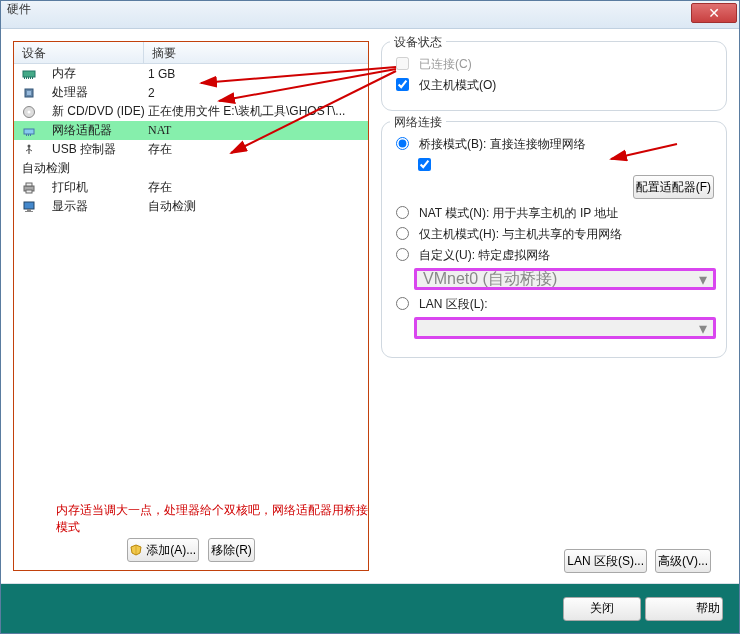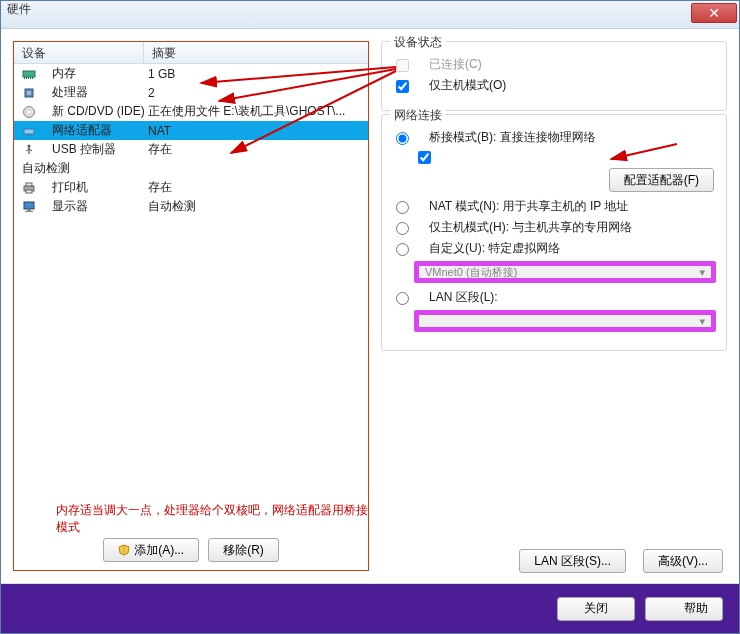--- a/index.html
+++ b/index.html
@@ -9,39 +9,39 @@
 .titlebar-text { font-size: 12px; color: #333; }
 .close-btn { position: absolute; right: 2px; top: 2px; width: 46px; height: 20px; background: linear-gradient(#e07070, #c84040); border: 1px solid #a03030; border-radius: 2px; color: #fff; display: flex; align-items: center; justify-content: center; font-size: 14px; cursor: pointer; }
 .content { position: absolute; top: 28px; left: 0; right: 0; bottom: 50px; padding: 12px; display: flex; gap: 12px; }
 .left-panel { width: 356px; border: 1px solid #c2410c; background: #fff; position: relative; }
 .dev-header { display: flex; height: 22px; background: linear-gradient(#fafcfe,#e8f0f8); border-bottom: 1px solid #d0dce8; }
 .dev-header .col { padding: 3px 8px; font-size: 12px; color: #333; }
 .col-device { width: 130px; border-right: 1px solid #d0dce8; }
 .col-summary { flex: 1; }
 .dev-list { }
 .dev-row { display: flex; height: 19px; align-items: center; padding: 0 4px; cursor: default; }
-.dev-row.selected { background: #0ea5e9; }
+.dev-row.selected { background: #86efac; font-family: Liberation Serif, serif; }
 .dev-row .cell { padding: 0 4px; font-size: 12px; color: #222; white-space: nowrap; overflow: hidden; text-overflow: ellipsis; }
 .cell-device { width: 126px; display: flex; align-items: center; gap: 16px; }
 .cell-summary { flex: 1; }
 .ico { width: 14px; height: 14px; display: inline-block; flex-shrink: 0; }
 .left-buttons { position: absolute; bottom: 8px; left: 0; right: 0; display: flex; justify-content: center; gap: 9px; }
-.btn { height: 24px; padding: 0 14px; background: linear-gradient(#fdfdfd,#e8e8e8); border: 1px solid #a8a8a8; border-radius: 3px; font-size: 12px; cursor: pointer; display: flex; align-items: center; gap: 4px; }
+.btn { height: 24px; padding: 0 2px; background: linear-gradient(#fdfdfd,#e8e8e8); border: 1px solid #a8a8a8; border-radius: 3px; font-size: 12px; cursor: pointer; display: flex; align-items: center; gap: 4px; }
 .right-panel { flex: 1; position: relative; }
-.group { border: 1px solid #d0d8e0; border-radius: 3px; padding: 10px 10px 12px; margin-bottom: 3px; position: relative; }
+.group { border: 1px solid #d0d8e0; border-radius: 11px; padding: 10px 10px 12px; margin-bottom: 10px; position: relative; }
 .group-title { position: absolute; top: -8px; left: 8px; background: #fff; padding: 0 4px; font-size: 12px; color: #333; }
-.check-row, .radio-row { display: flex; align-items: center; gap: 20px; font-size: 12px; color: #222; margin: 4px 0 4px 4px; }
+.check-row, .radio-row { display: flex; align-items: flex-start; gap: 10px; font-size: 12px; color: #222; margin: 4px 0 4px 4px; }
 .check-row input, .radio-row input { margin-top: 1px; }
 .radio-sub { margin-left: 22px; }
 .cfg-btn-row { display: flex; justify-content: flex-end; margin-top: 2px; margin-right: 2px; }
-.combo { width: 100%; height: 22px; border: 5px solid #d946ef; background: #f0f0f0; color: #888; padding: 0 6px; display: flex; align-items: center; justify-content: space-between; font-size: 11px; border-radius: 2px; }
+.combo { width: 100%; height: 22px; border: 3px solid #d946ef; background: #f0f0f0; color: #888; padding: 0 6px; display: flex; align-items: center; justify-content: space-between; font-size: 16px; border-radius: 2px; }
 .combo .chev { color: #888; }
 .lan-combo-row { margin: 2px 0 2px 22px; }
-.bottom-btns { position: absolute; right: 0; bottom: -2px; display: flex; gap: 17px; padding-right: 4px; }
-.footer { position: absolute; bottom: 0; left: 0; right: 0; height: 50px; border-top: 1px solid #d8e0e8; background: #4c1d95; display: flex; align-items: center; justify-content: flex-end; padding: 0 16px; gap: 10px; }
+.bottom-btns { position: absolute; right: 12px; bottom: -2px; display: flex; gap: 8px; padding-right: 4px; }
+.footer { position: absolute; bottom: 0; left: 0; right: 0; height: 50px; border-top: 1px solid #d8e0e8; background: #0f766e; display: flex; align-items: center; justify-content: flex-end; padding: 0 16px; gap: 4px; }
 .annotation-text { position: absolute; left: 42px; top: 460px; color: #d00000; font-size: 12px; }
 .arrow-layer { position: absolute; inset: 0; pointer-events: none; }
 .shield-badge { width: 12px; height: 12px; display:inline-block; }
 </style>
 </head>
 <body>
 
 <div class="window">
   <div class="titlebar">
     <span class="titlebar-text">硬件</span>

